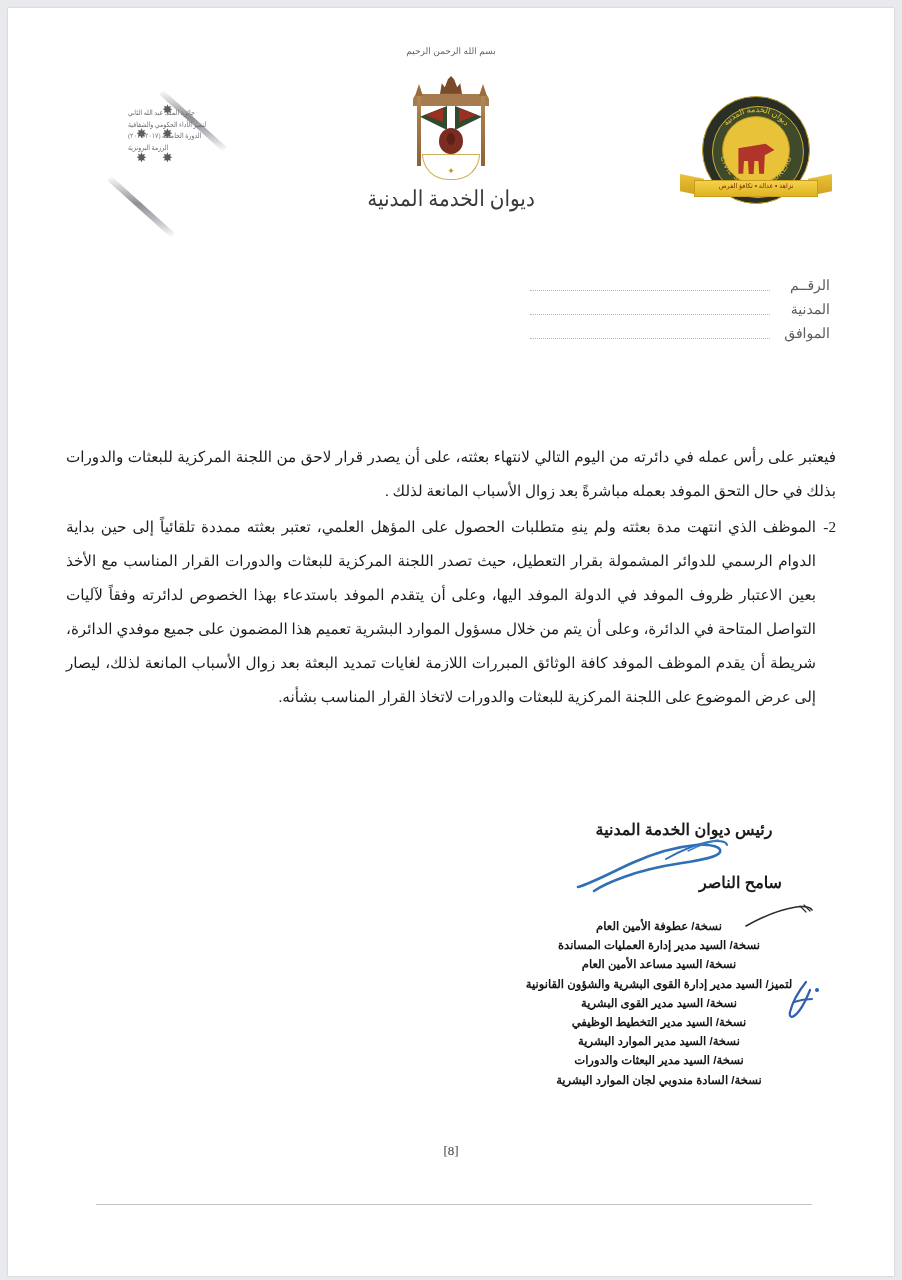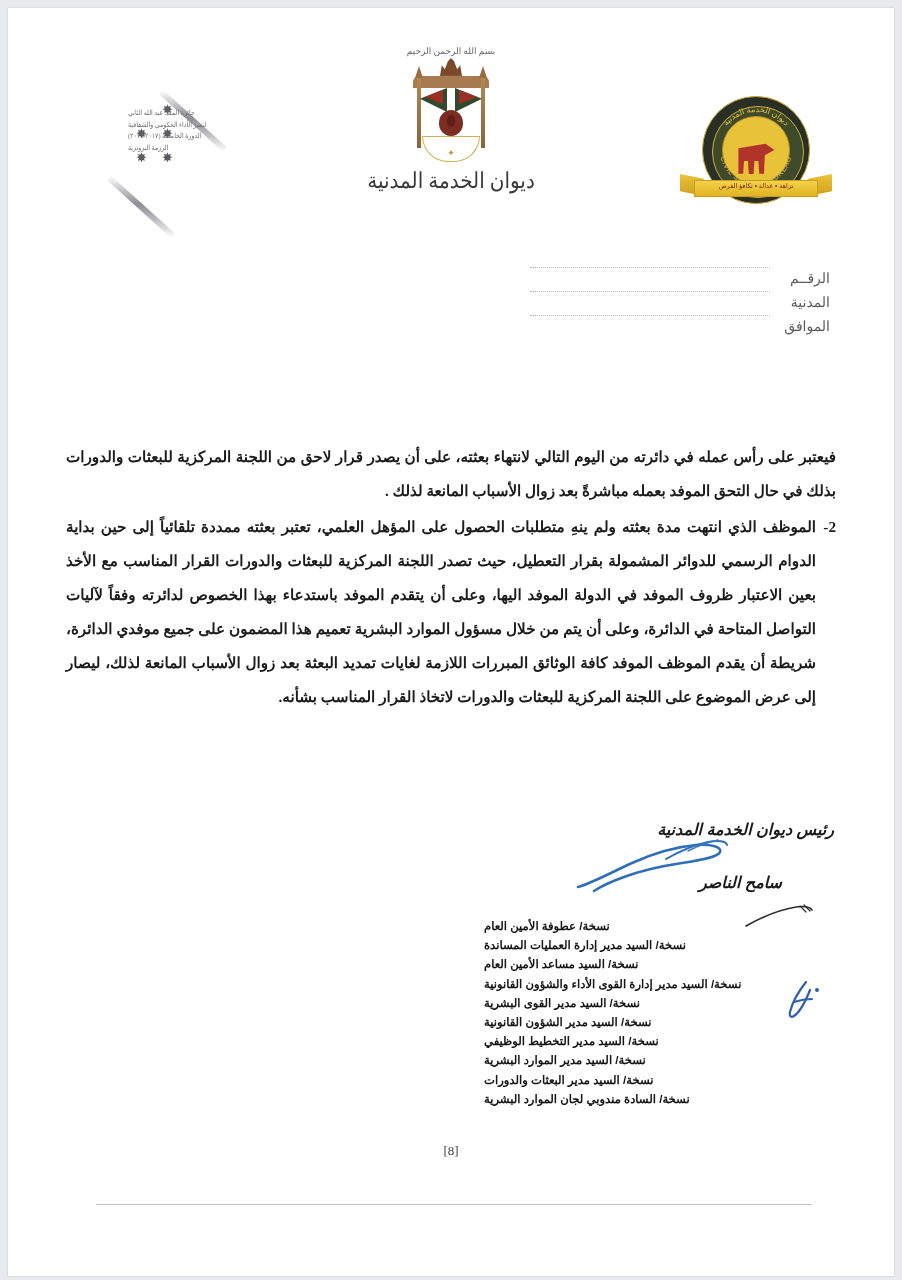--- a/index.html
+++ b/index.html
@@ -93,22 +93,22 @@
     top: 38px;
     transform: translateX(-50%);
     width: 260px;
     text-align: center;
   }
   .basmala {
     font-size: 9px;
     color: #4a4a4a;
     letter-spacing: 0.4px;
     opacity: 0.85;
-    margin-bottom: 2px;
-    font-family: Liberation Serif, serif;
+    margin-bottom: 20px;
+    font-family: Liberation Sans, sans-serif;
   }
   .crest { position: relative; width: 96px; height: 104px; margin: 0 auto; }
   .crown {
     position: absolute; left: 50%; top: 0; transform: translateX(-50%);
     width: 22px; height: 18px;
     background: #7a4a2a;
     clip-path: polygon(0% 100%, 8% 40%, 22% 62%, 36% 18%, 50% 0%, 64% 18%, 78% 62%, 92% 40%, 100% 100%);
   }
   .crown::after {
     content: ""; position: absolute; left: -3px; bottom: -4px;
@@ -231,21 +231,21 @@
 
   
   .meta {
     position: absolute;
     right: 64px;
     top: 262px;
     width: 300px;
   }
   .meta-row {
     display: flex;
-    align-items: flex-start;
+    align-items: flex-end;
     justify-content: flex-start;
     height: 24px;
   }
   .meta-label {
     font-size: 14px;
     color: #5a5a60;
     width: 54px;
     text-align: right;
     letter-spacing: 1px;
     flex: none;
@@ -263,21 +263,20 @@
     position: absolute;
     right: 58px;
     left: 58px;
     top: 432px;
     direction: rtl;
     text-align: justify;
     color: #1c1c1c;
     font-size: 15.2px;
     line-height: 34px;
     font-family: "Liberation Serif", "DejaVu Serif", serif;
-    font-weight: bold;
   }
   .body p { margin: 0 0 2px 0; }
   .body p.cont { text-indent: 0; }
   .body .num-item {
     display: block;
     padding-right: 20px;
     position: relative;
   }
   .body .num-item .marker {
     position: absolute;
@@ -285,21 +284,21 @@
     top: 0;
   }
 
   
   .signature {
     position: absolute;
     right: 60px;
     top: 812px;
     width: 300px;
     direction: rtl;
-    font-style: italic;
+    text-align: center;
   }
   .sig-title {
     font-size: 16px;
     font-weight: bold;
     color: #1b1b1b;
     font-family: "Liberation Sans", sans-serif;
   }
   .sig-wrap { position: relative; height: 56px; }
   .sig-name {
     position: absolute;
@@ -320,21 +319,21 @@
     pointer-events: none;
   }
 
   
   .distribution {
     position: absolute;
     right: 60px;
     top: 908px;
     width: 350px;
     direction: rtl;
-    text-align: left;
+    text-align: center;
     font-family: "Liberation Sans", sans-serif;
     font-size: 11.6px;
     font-weight: bold;
     line-height: 19.2px;
     color: #161616;
   }
   .distribution div { white-space: nowrap; }
   .initial-mark {
     position: absolute;
     right: 10px;
@@ -500,23 +499,22 @@
     </div>
 
     <div class="distribution">
       <svg class="pen-stroke" viewBox="0 0 70 26">
         <path d="M2,22 C16,14 34,6 52,3 C60,2 66,3 68,6" fill="none" stroke="#2b2b2b" stroke-width="1.6" stroke-linecap="round"></path>
         <path d="M56,2 L62,8 M60,1 L66,7" stroke="#2b2b2b" stroke-width="1.2" stroke-linecap="round"></path>
       </svg>
       <div>نسخة/ عطوفة الأمين العام</div>
       <div>نسخة/ السيد مدير إدارة العمليات المساندة</div>
       <div>نسخة/ السيد مساعد الأمين العام</div>
-      <div>نسخة/ السيد مدير إدارة القوى الأداء والشؤون القانونية</div>
+      <div>لتميز/ السيد مدير إدارة القوى البشرية والشؤون القانونية</div>
       <div>نسخة/ السيد مدير القوى البشرية</div>
-      <div>نسخة/ السيد مدير الشؤون القانونية</div>
       <div>نسخة/ السيد مدير التخطيط الوظيفي</div>
       <div>نسخة/ السيد مدير الموارد البشرية</div>
       <div>نسخة/ السيد مدير البعثات والدورات</div>
       <div>نسخة/ السادة مندوبي لجان الموارد البشرية</div>
       <svg class="initial-mark" viewBox="0 0 40 44">
         <path d="M22,6 C14,16 8,28 6,36 C5,40 7,42 10,40 C16,36 22,24 26,14" fill="none" stroke="#2f5fae" stroke-width="2.2" stroke-linecap="round"></path>
         <path d="M10,26 C16,24 22,23 28,23" fill="none" stroke="#2f5fae" stroke-width="2" stroke-linecap="round"></path>
         <circle cx="33" cy="14" r="2" fill="#2f5fae"></circle>
       </svg>
     </div>

